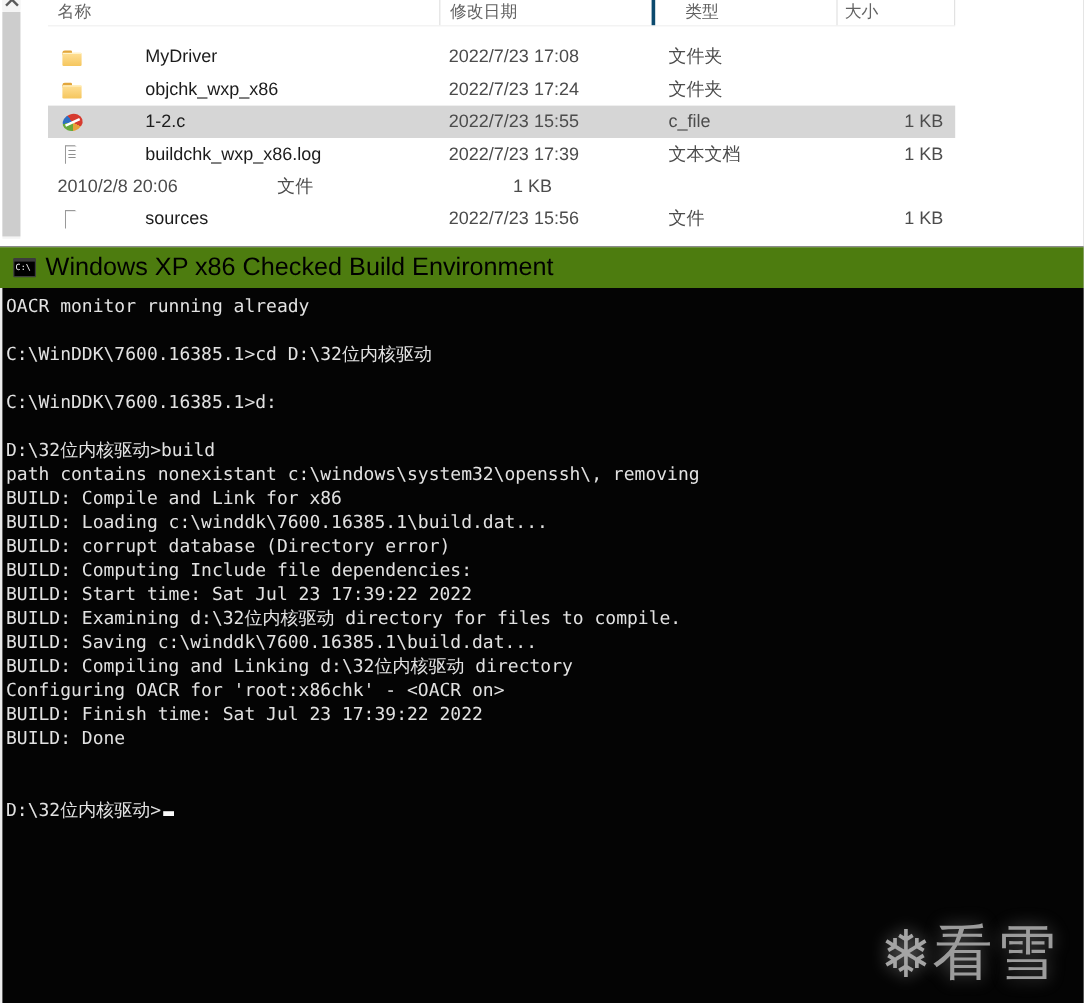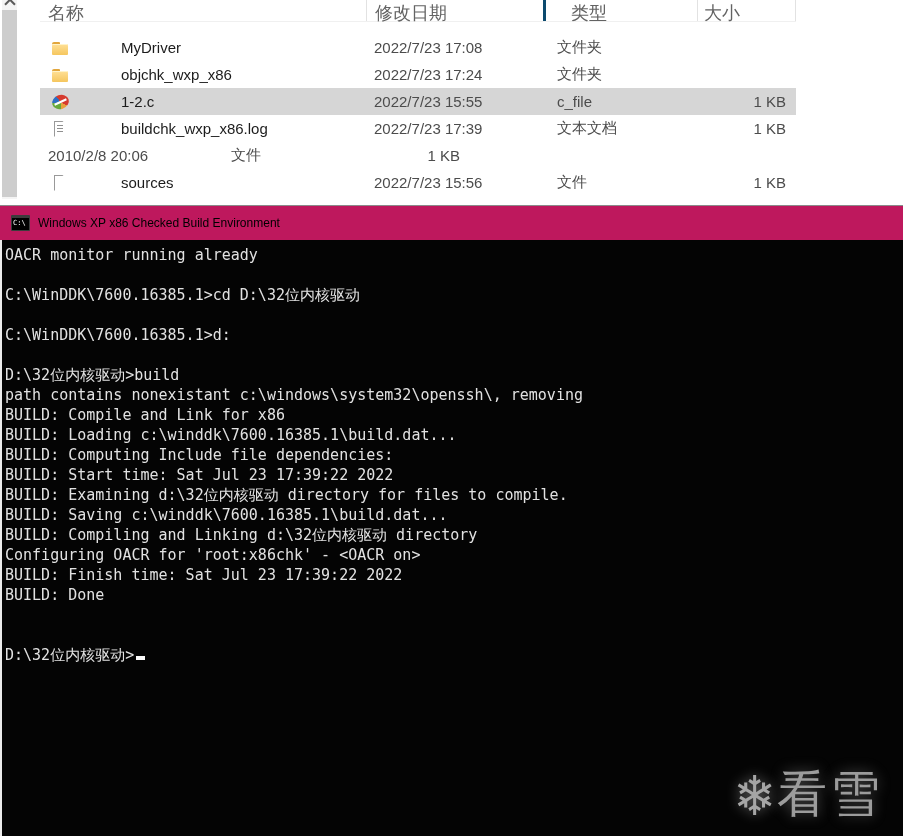--- a/index.html
+++ b/index.html
@@ -9,21 +9,21 @@
   
   .explorer { position:relative; height:205px; background:#fff; }
 
   .vscroll { position:absolute; left:2px; top:0; width:15px; height:199px; background:#f4f4f4; }
   .scroll-up { position:absolute; top:-4px; left:0; width:15px; height:12px; background:#f4f4f4; }
   .scroll-up::before { content:""; position:absolute; left:4px; top:4px; width:6px; height:6px;
                        border-left:2px solid #5a5a5a; border-top:2px solid #5a5a5a; transform:rotate(45deg); }
   .vthumb { position:absolute; top:10px; left:0; width:15px; bottom:2px; background:#cdcdcd; }
 
   .flist { position:absolute; left:40px; top:0; width:756px; }
-  .fheader { display:flex; height:22px; font-size:18px; color:#636363; border-bottom:1px solid #f0f0f0; }
+  .fheader { display:flex; height:22px; font-size:14px; color:#636363; border-bottom:1px solid #f0f0f0; }
   .fh { padding:1px 0 0 8px; }
   .fh-name { width:326px; }
   .fh-date { width:177px; border-left:1px solid #e2e2e2; }
   .fh-type { width:154px; border-left:3px solid #0c4a6e; padding-left:25px; }
   .fh-size { width:99px;  border-left:1px solid #e2e2e2; border-right:1px solid #e2e2e2; padding-left:6px; }
 
   .fbody { margin-top:12px; }
   .frow { display:flex; height:27px; align-items:center; font-size:15px; }
   .frow.selected { background:#d6d6d6; }
   .f-name { width:326px; display:flex; align-items:center; padding-left:12px; color:#1c1c1c;gap:43px; }
@@ -45,22 +45,22 @@
   .ic-c::after  { content:""; position:absolute; left:2px; top:7px; width:13px; height:2px;
                   background:#fff; transform:rotate(-25deg); }
   .ic-doc::before, .ic-file::before { content:""; position:absolute; left:2px; top:0; width:12px; height:16px;
                   background:#fff; border:1px solid #999;
                   clip-path:polygon(0 0,8px 0,12px 4px,12px 16px,0 16px); }
   .ic-doc::after { content:""; position:absolute; left:5px; top:4px; width:6px; height:9px;
                   background:repeating-linear-gradient(180deg,#8f8f8f 0 1px,transparent 1px 3px); }
 
   
   .terminal { position:absolute; left:0; top:205px; width:903px; height:631px; border-top:1px solid #8a8a8a; }
-  .titlebar { height:34px; background:#be185d; display:flex; align-items:center; padding-left:11px;
-              font-size:12px; color:#000; }
+  .titlebar { height:34px; background:#4d7c0f; display:flex; align-items:center; padding-left:11px;
+              font-size:21px; color:#000; }
   .ic-cmd { position:relative; width:19px; height:16px; background:#3c3c3c; border-radius:1px; margin-right:8px; flex:none; }
   .ic-cmd::before { content:""; position:absolute; left:1px; right:1px; top:3px; bottom:1px; background:#000; }
   .ic-cmd::after { content:"C:\\"; position:absolute; left:2px; top:4px; color:#fff;
                    font:7px "DejaVu Sans Mono", monospace; }
 
   .screen { position:relative; height:596px; background:#040404; color:#e2e2e2;
             font-family:"DejaVu Sans Mono","Liberation Mono",monospace; font-size:15px; line-height:20px;
             padding:5px 0 0 3px; border-left:2px solid #ececec; }
   .tline { white-space:pre; min-height:20px; }
   .cursor { display:inline-block; width:9px; height:4px; background:#fafafa; margin-left:2px; }
@@ -154,20 +154,21 @@
     <div class="tline">OACR monitor running already</div>
     <div class="tline"></div>
     <div class="tline">C:\WinDDK\7600.16385.1&gt;cd D:\32位内核驱动</div>
     <div class="tline"></div>
     <div class="tline">C:\WinDDK\7600.16385.1&gt;d:</div>
     <div class="tline"></div>
     <div class="tline">D:\32位内核驱动&gt;build</div>
     <div class="tline">path contains nonexistant c:\windows\system32\openssh\, removing</div>
     <div class="tline">BUILD: Compile and Link for x86</div>
     <div class="tline">BUILD: Loading c:\winddk\7600.16385.1\build.dat...</div>
+    <div class="tline">BUILD: corrupt database (Directory error)</div>
     <div class="tline">BUILD: Computing Include file dependencies:</div>
     <div class="tline">BUILD: Start time: Sat Jul 23 17:39:22 2022</div>
     <div class="tline">BUILD: Examining d:\32位内核驱动 directory for files to compile.</div>
     <div class="tline">BUILD: Saving c:\winddk\7600.16385.1\build.dat...</div>
     <div class="tline">BUILD: Compiling and Linking d:\32位内核驱动 directory</div>
     <div class="tline">Configuring OACR for 'root:x86chk' - &lt;OACR on&gt;</div>
     <div class="tline">BUILD: Finish time: Sat Jul 23 17:39:22 2022</div>
     <div class="tline">BUILD: Done</div>
     <div class="tline"></div>
     <div class="tline"></div>

